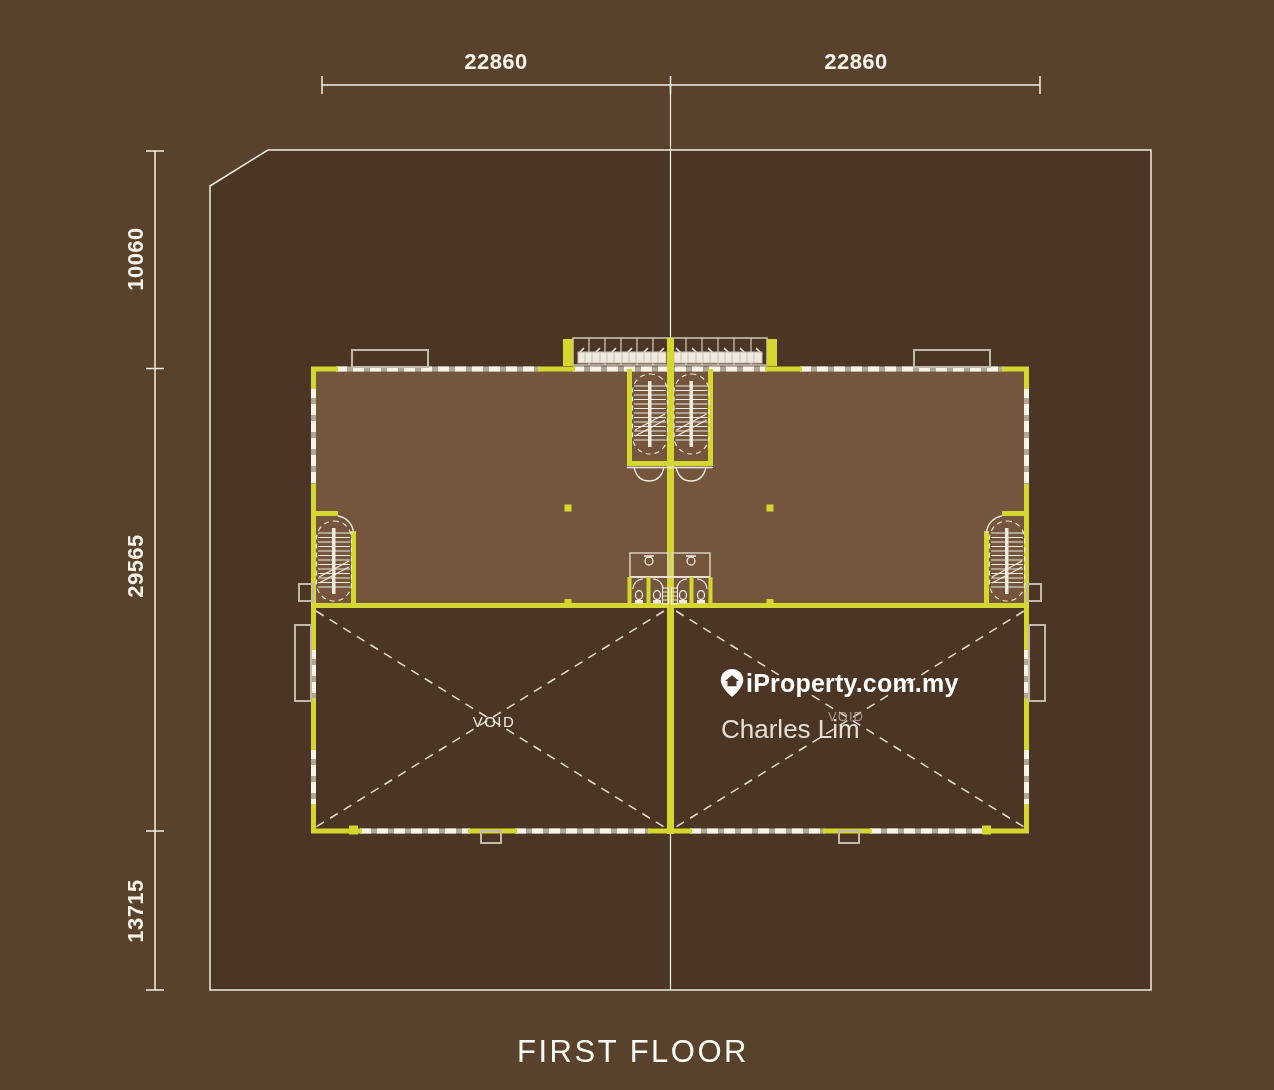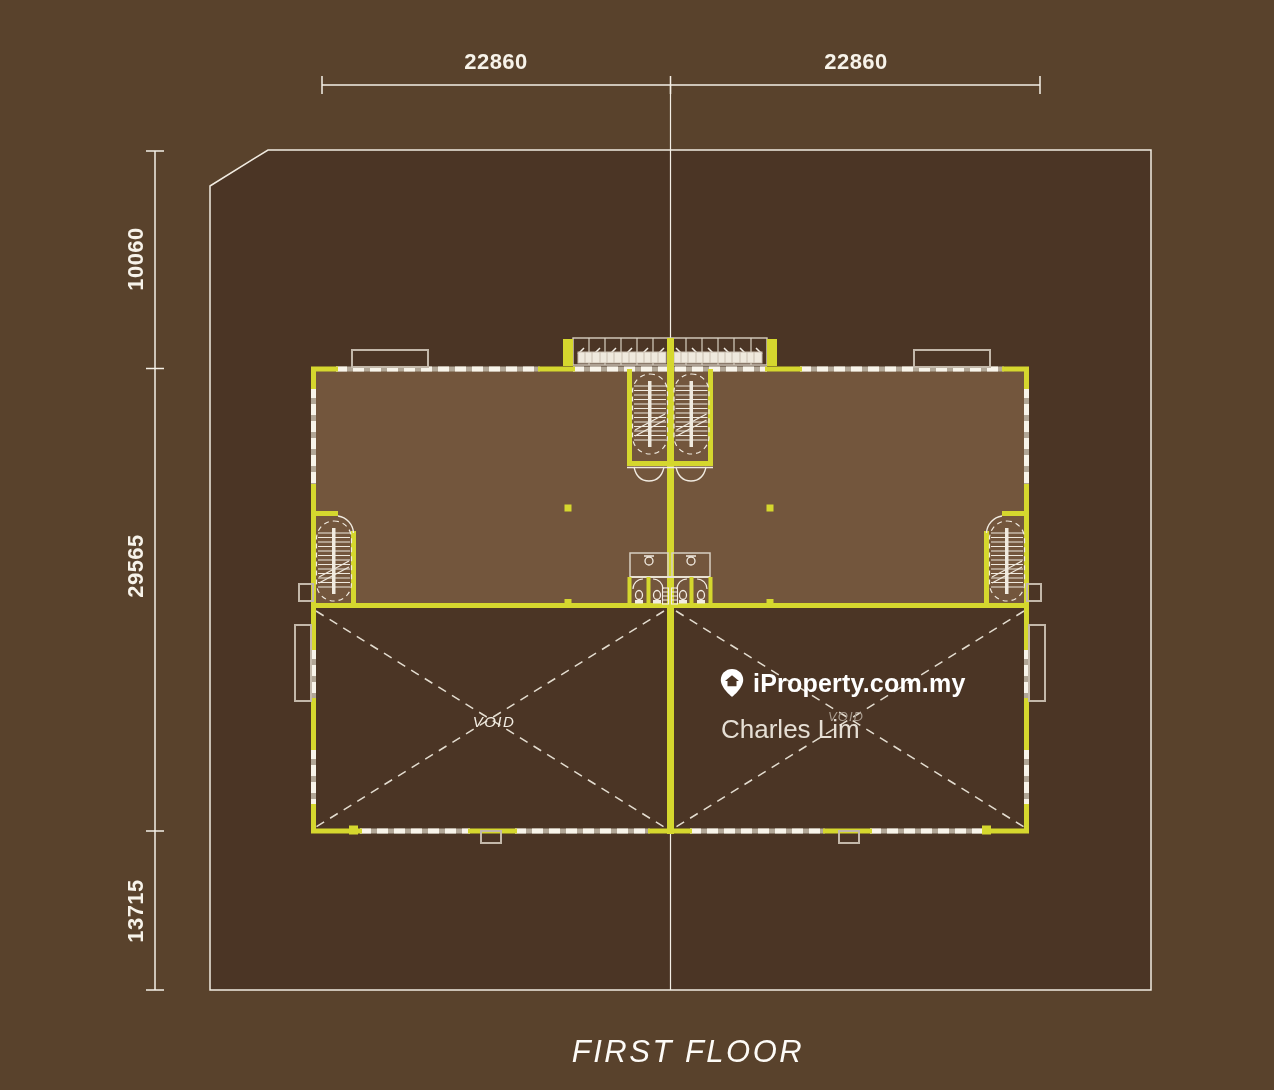--- a/index.html
+++ b/index.html
@@ -4,23 +4,23 @@
 <style>
   html,body{margin:0;padding:0;background:#59422c;}
   .canvas{position:relative;width:1274px;height:1090px;background:#59422c;overflow:hidden;
           font-family:"Liberation Sans",sans-serif;}
   .canvas svg.plan{position:absolute;left:0;top:0;}
   .ovl{position:absolute;white-space:nowrap;}
   .dim{color:#f7f3ea;font-size:22px;font-weight:600;letter-spacing:.5px;
        transform:translate(-50%,-50%);}
   .dim.rot{transform:translate(-50%,-50%) rotate(-90deg);}
   .void-label{transform:translate(-50%,-50%);color:#f2ede3;font-size:15px;
-       letter-spacing:1.5px;font-weight:400;font-style:italic;}
+       letter-spacing:1.5px;font-weight:400;}
   .void-label.right{font-size:13px;color:#a6998c;letter-spacing:1px;}
-  .wm-row{display:flex;align-items:center;gap:8px;}
+  .wm-row{display:flex;align-items:center;gap:1px;}
   .wm-brand{color:#ffffff;font-size:25px;font-weight:700;letter-spacing:.2px;}
   .wm-agent{color:#efe9df;font-size:26px;font-weight:400;opacity:.95;}
   .floor-title{transform:translateX(-50%);color:#fdfbf7;font-size:31px;
        letter-spacing:2.5px;font-weight:400;}
 </style>
 </head>
 <body>
 
 <div class="canvas">
 
@@ -194,15 +194,15 @@
     <span style="display:inline-flex;">
       <svg width="26" height="30" viewBox="0 0 26 30">
         <path d="M13 1C6.6 1 1.8 5.9 1.8 12.1 1.8 20.2 13 29 13 29s11.2-8.8 11.2-16.9C24.2 5.9 19.4 1 13 1Z" fill="#ffffff"></path>
         <path d="M13 7.2 20 13h-2.5v5.2h-9V13H6Z" fill="#4b3525"></path>
       </svg>
     </span>
     <span class="wm-brand">iProperty.com.my</span>
   </div>
   <div class="ovl wm-agent" style="left:721px;top:714px;text-align:center;">Charles Lim</div>
 
-  <div class="ovl floor-title" style="left:688px;top:1034px;font-style:italic;">FIRST FLOOR</div>
+  <div class="ovl floor-title" style="left:633px;top:1034px;">FIRST FLOOR</div>
 
 </div>
 
 </body></html>

